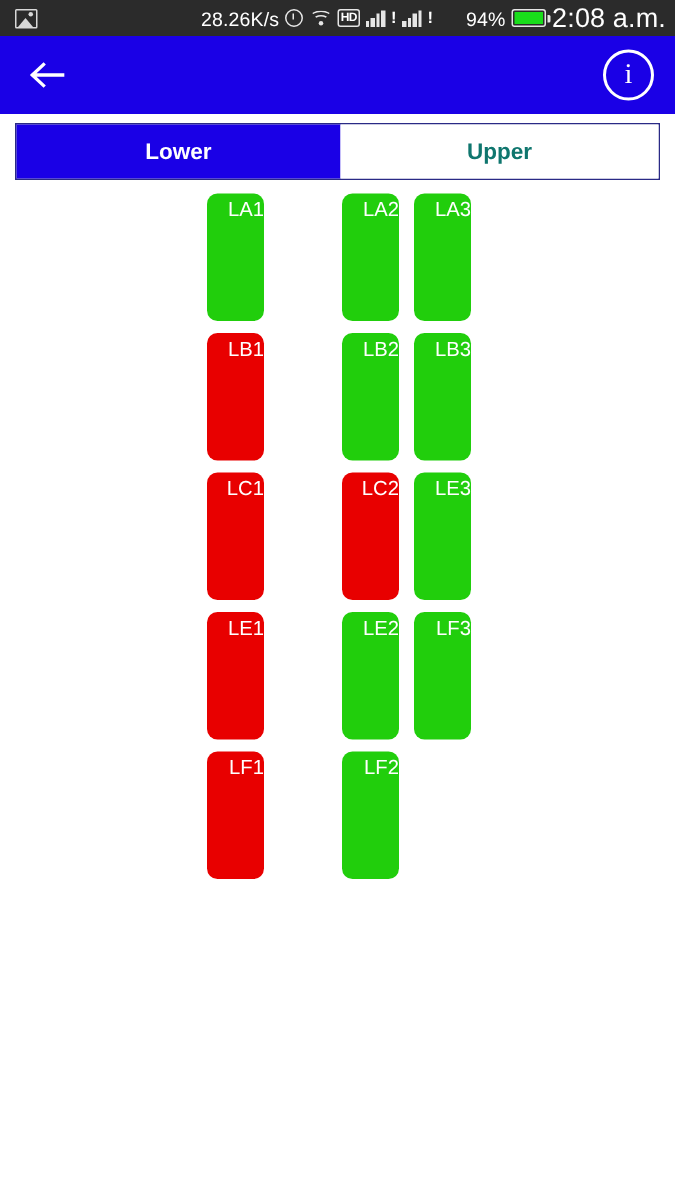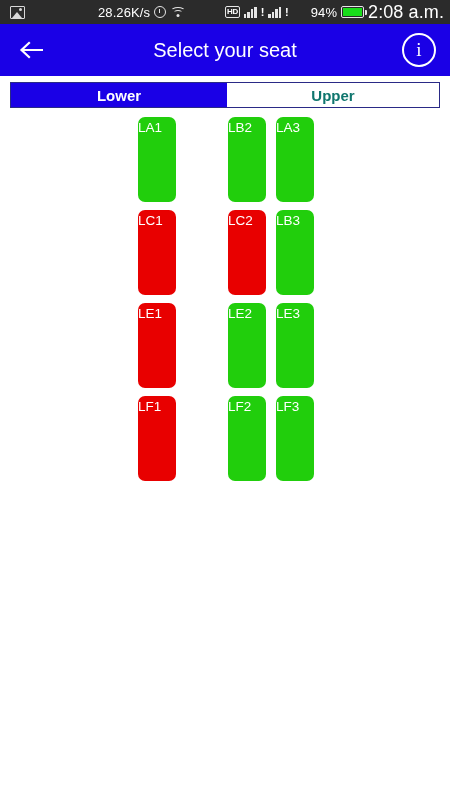--- a/index.html
+++ b/index.html
@@ -100,21 +100,20 @@
     border: none; background: #e6e6e6; border-radius: 50%;
   }
   .hd-badge {
     font-size: 8px;
     font-weight: bold;
     border: 1.4px solid #e6e6e6;
     border-radius: 2px;
     padding: 0 1px;
     line-height: 10px;
     letter-spacing: -0.3px;
-    margin-left: 36px;
   }
   .sig {
     display: inline-flex;
     align-items: flex-end;
     gap: 1px;
     height: 12px;
   }
   .sig b {
     display: block;
     width: 2.4px;
@@ -186,21 +185,21 @@
     font-size: 19px;
     font-family: "Liberation Serif", serif;
     box-sizing: border-box;
     z-index: 2;
     cursor: pointer;
   }
 
   
   .tabbar {
     margin: 6px 10px 0 10px;
-    height: 26px;
+    height: 38px;
     display: flex;
     border: 1px solid #2a2a86;
     box-sizing: border-box;
     background: #ffffff;
   }
   .tab {
     display: flex;
     align-items: center;
     justify-content: center;
     font-size: 15px;
@@ -244,21 +243,21 @@
     position: relative;
     cursor: pointer;
   }
   .seat.available { background: #21ce0c; }
   .seat.booked    { background: #e80000; }
   .seat-label {
     position: absolute;
     top: 3px;
     left: 0;
     right: 0;
-    text-align: left;
+    text-align: right;
     color: #ffffff;
     font-size: 13.5px;
     line-height: 16px;
     pointer-events: none;
   }
 </style>
 </head>
 <body>
 
 <div class="statusbar">
@@ -297,48 +296,53 @@
 </div>
 
 <div class="appbar">
   <div class="back-btn">
     <span>
       <svg width="24" height="20" viewBox="0 0 24 20" aria-hidden="true">
         <path d="M23 10 H3 M10 3 L2.5 10 L10 17" fill="none" stroke="#ffffff" stroke-width="2.2" stroke-linecap="square" stroke-linejoin="miter"></path>
       </svg>
     </span>
   </div>
-  <div class="appbar-title">Select your seat</div>
   <div class="info-btn">
     <span>i</span>
   </div>
 </div>
 
 <div class="tabbar">
   <div class="tab sel">Lower</div>
   <div class="tab unsel">Upper</div>
 </div>
 
 <div class="seatmap">
   <div class="seat-col c1">
       <div class="seat available">
         <span class="seat-label">LA1</span>
       </div>
       <div class="seat booked">
+        <span class="seat-label">LB1</span>
+      </div>
+      <div class="seat booked">
         <span class="seat-label">LC1</span>
       </div>
       <div class="seat booked">
         <span class="seat-label">LE1</span>
       </div>
       <div class="seat booked">
         <span class="seat-label">LF1</span>
       </div>
     </div>
   <div class="seat-col c2">
       <div class="seat available">
+        <span class="seat-label">LA2</span>
+      </div>
+      <div class="seat available">
         <span class="seat-label">LB2</span>
       </div>
       <div class="seat booked">
         <span class="seat-label">LC2</span>
       </div>
       <div class="seat available">
         <span class="seat-label">LE2</span>
       </div>
       <div class="seat available">
         <span class="seat-label">LF2</span>

